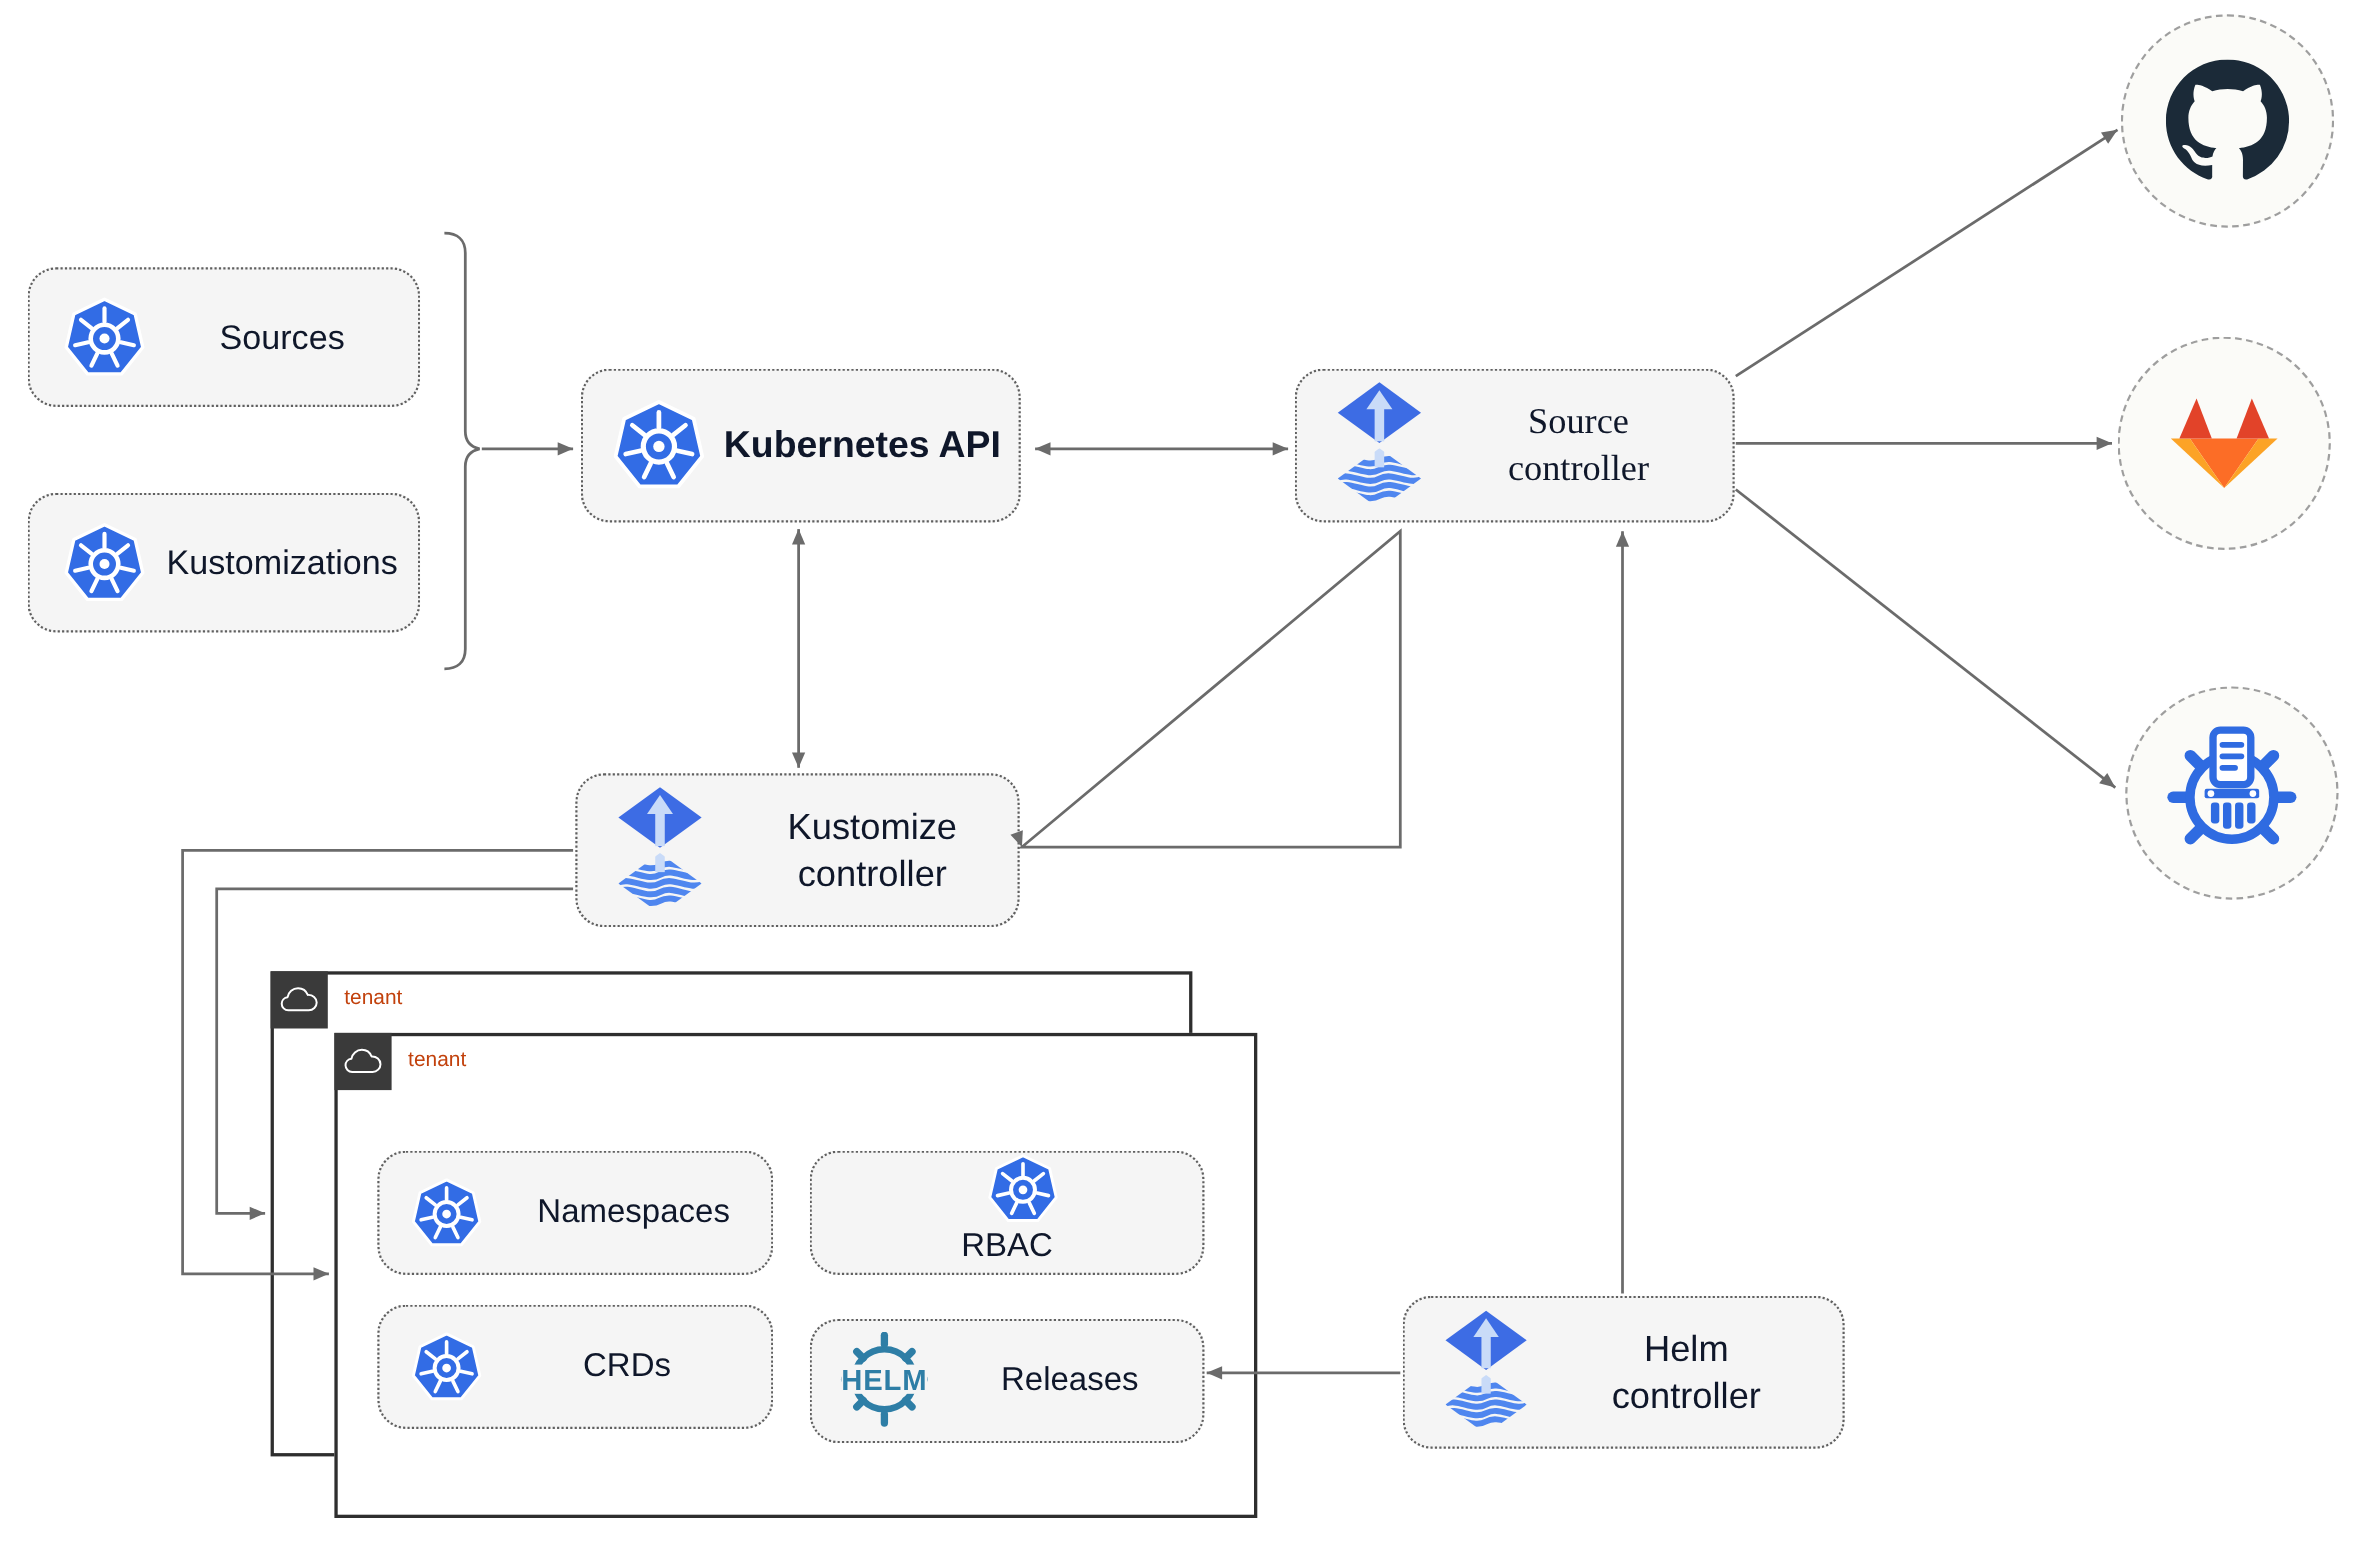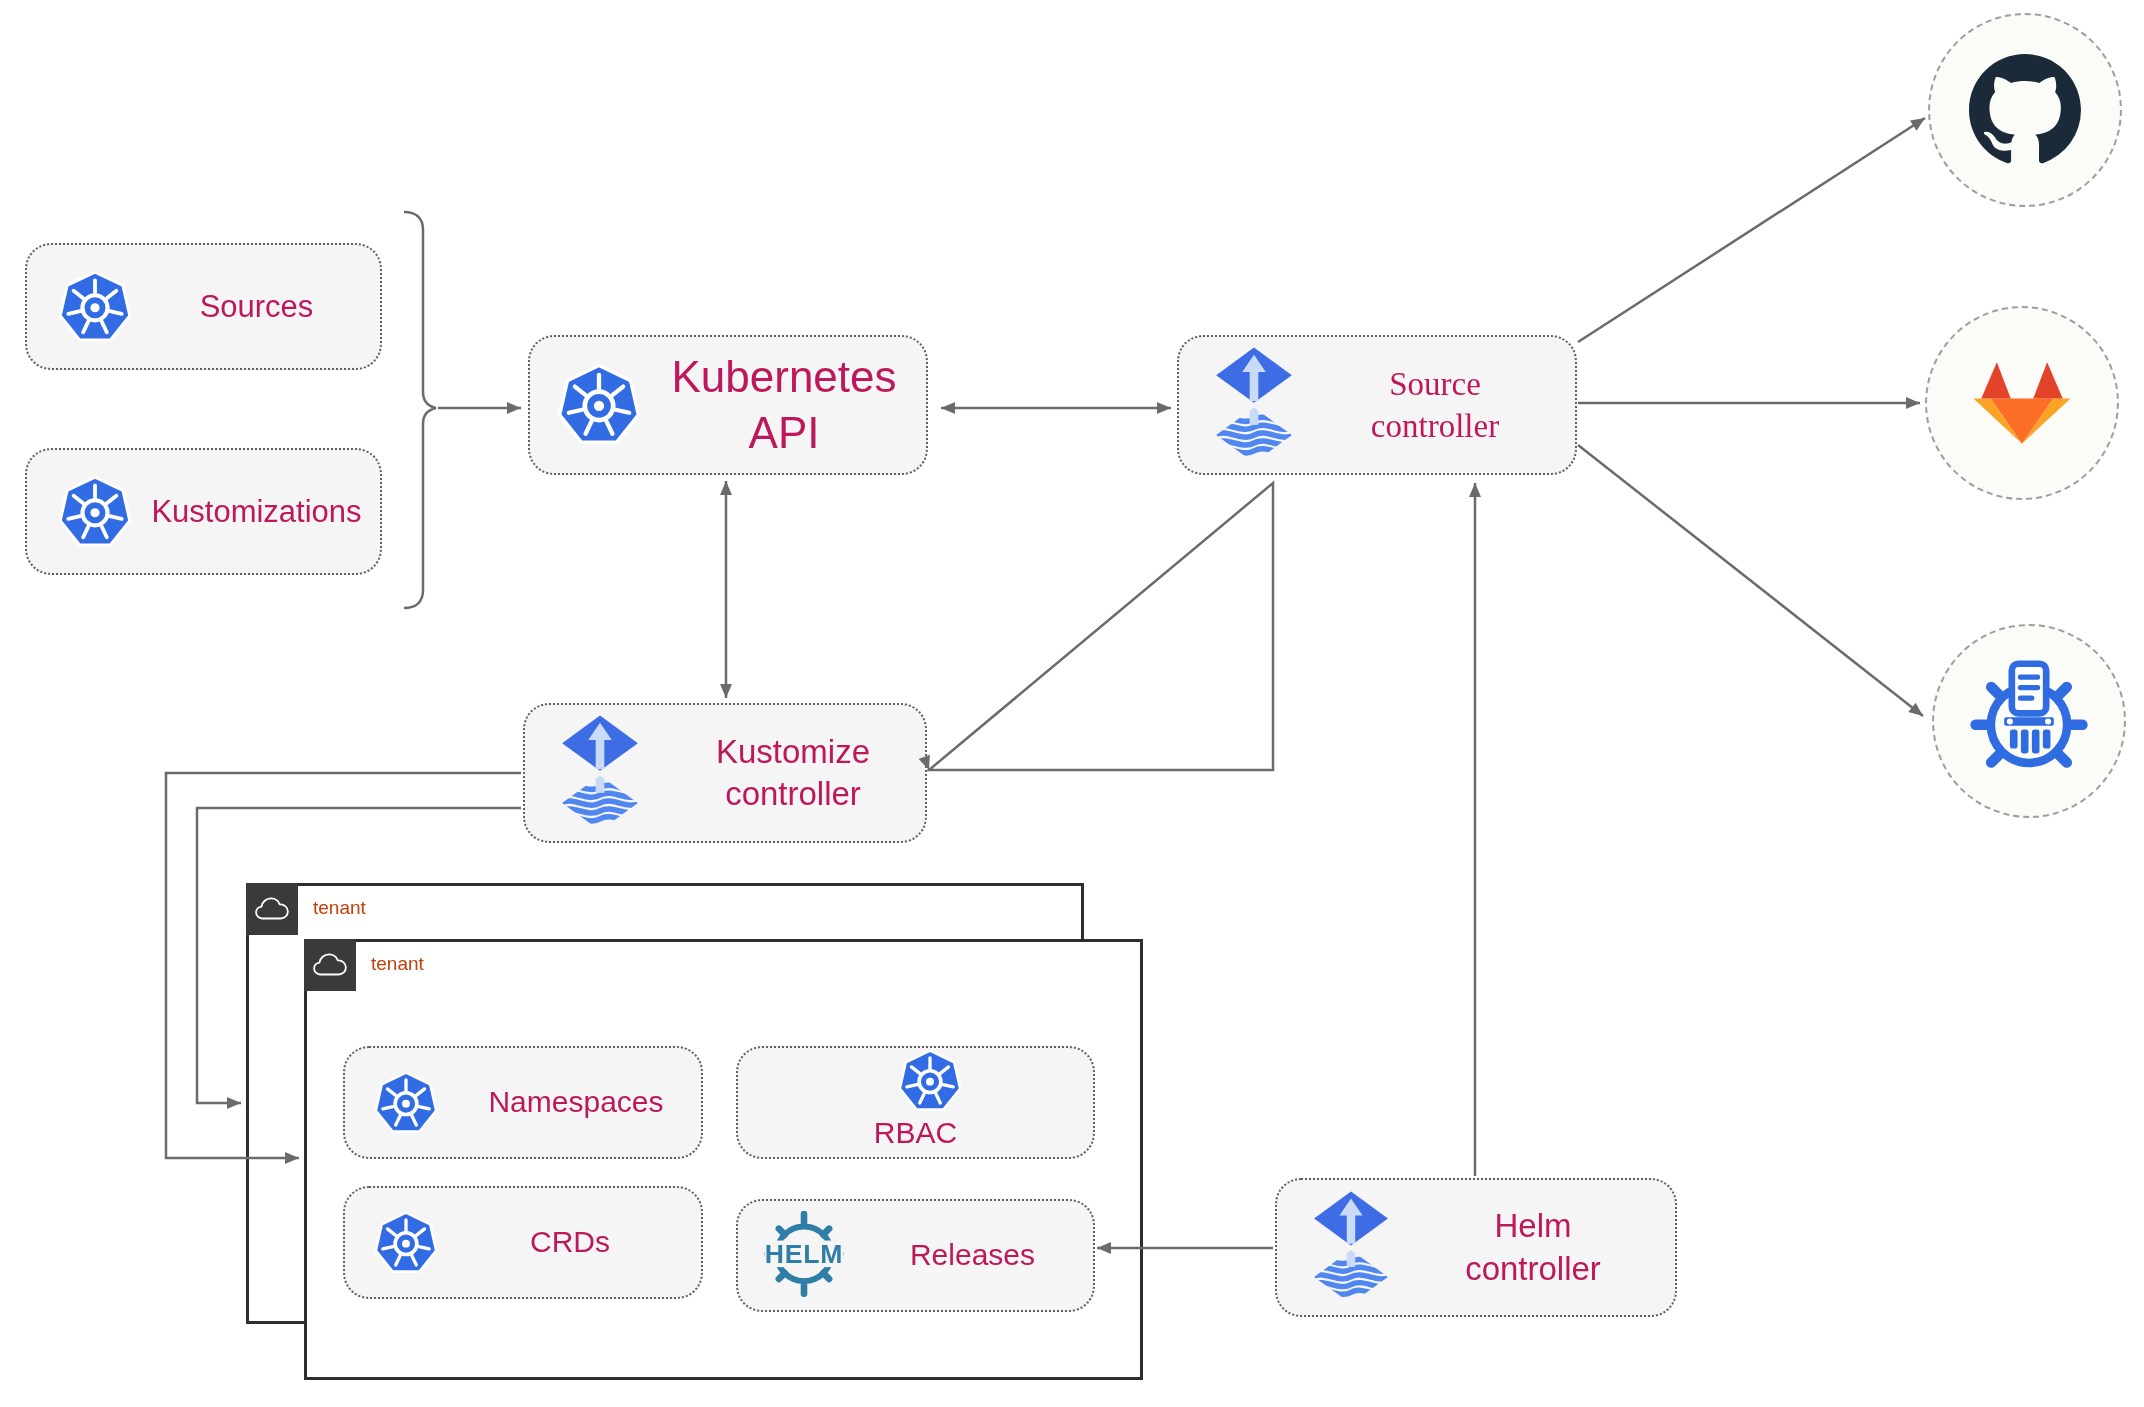--- a/index.html
+++ b/index.html
@@ -3,41 +3,41 @@
 <meta charset="utf-8">
 <style>
   html,body{margin:0;padding:0;background:#ffffff;}
   body{width:2144px;height:1407px;position:relative;overflow:hidden;
        font-family:"Liberation Sans", sans-serif;color:#000;}
 
   
   .node{position:absolute;background:var(--node-background,#F5F5F5);
         border:2px dotted #5f5f5f;border-radius:26px;box-sizing:border-box;
         display:flex;align-items:center;z-index:5;}
-  .node .label{flex:1;text-align:center;font-size:31px;line-height:1.28;color:#be185d;}
+  .node .label{flex:1;text-align:center;font-size:31px;line-height:1.28;color:#0f172a;}
   .node .icon{flex:none;}
 
   
   .tenant{position:absolute;background:#ffffff;border:3px solid #2e2e2e;box-sizing:border-box;}
   .tenant-tab{position:absolute;top:-3px;left:-3px;width:52px;height:52px;
               background:var(--tenant-tab-dark,#3A3A3A);
               display:flex;align-items:center;justify-content:center;}
   .tenant-label{position:absolute;left:64px;top:11px;font-size:19px;color:#c2410c;}
 
   
   .endpoint{position:absolute;width:194px;height:194px;border-radius:50%;
             border:2.5px dashed #9e9e9e;background:#fbfbf8;box-sizing:border-box;
             display:flex;align-items:center;justify-content:center;z-index:5;}
 
   .connectors{position:absolute;left:0;top:0;width:2144px;height:1407px;
               z-index:50;pointer-events:none;}
 
   .inner-node .label{font-size:30px;}
   .two-line .label span{display:block;font-size:33px;}
-  .big-label .label{font-size:44px;}
+  .big-label .label{font-size:34px;font-weight:bold;}
 </style>
 </head>
 <body>
 
 <svg width="0" height="0" style="position:absolute" aria-hidden="true">
   <defs>
     <g id="icon-k8s">
       <polygon points="50,4 86.7,21.7 95.8,61.5 70.4,93.3 29.6,93.3 4.2,61.5 13.3,21.7" style="fill:var(--kubernetes-blue,#326CE5);stroke:#fff;stroke-width:4;stroke-linejoin:round"></polygon>
       <g style="stroke:#fff;stroke-width:5;stroke-linecap:round;fill:none">
         <circle cx="50" cy="51" r="16.5" style="stroke-width:5.5"></circle>

